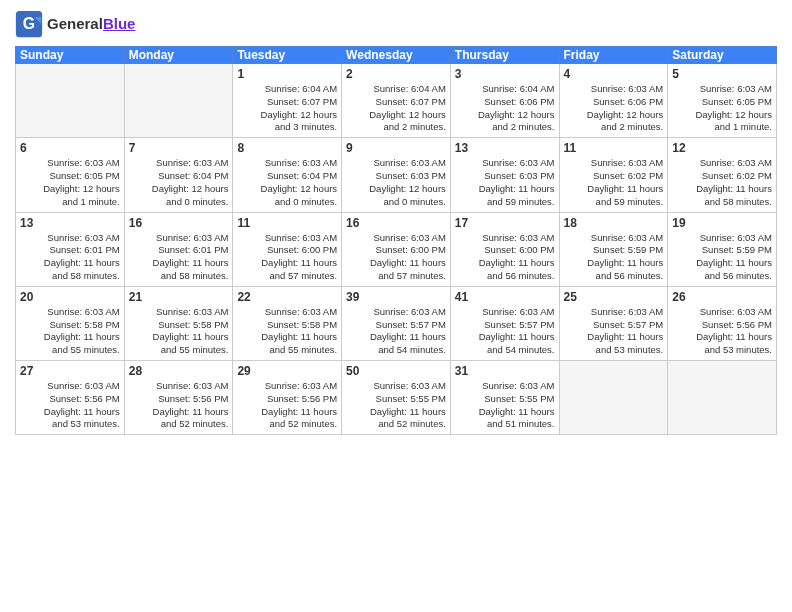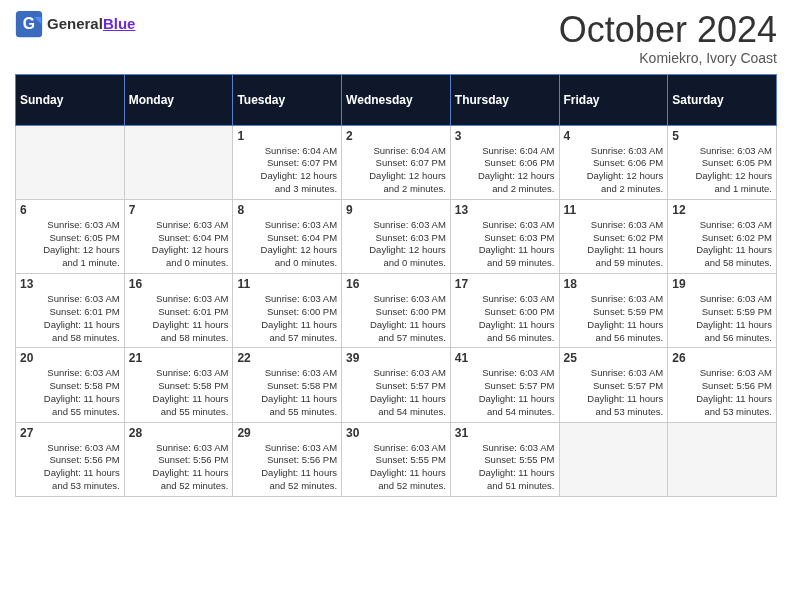--- a/index.html
+++ b/index.html
@@ -43,25 +43,25 @@
     .subtitle {
       font-size: 14px;
       color: #555;
     }
     .calendar {
       width: 100%;
       border-collapse: collapse;
       border: 1px solid #ccc;
     }
     .calendar th {
-      background: #0f172a;
+      background: #3b82f6;
       color: #fff;
       font-size: 12px;
       font-weight: bold;
-      padding: 18px 4px;
+      padding: 1px 4px;
       text-align: left;
       border: 1px solid #5580cc;
     }
     .calendar td {
       vertical-align: top;
       border: 1px solid #ccc;
       padding: 3px 4px;
       width: calc(100% / 7);
       min-height: 75px;
       font-size: 10px;
@@ -99,24 +99,20 @@
       <svg class="logo-icon" viewBox="0 0 32 32">
         <rect x="1" y="1" width="30" height="30" rx="4" fill="#3a6bbf"></rect>
         <text x="16" y="22" text-anchor="middle" font-size="18" font-weight="bold" fill="white" font-family="Arial">G</text>
         <polygon points="22,8 30,8 30,16" fill="#5599ff" opacity="0.8"></polygon>
       </svg>
       <div>
         <div style="font-size:15px;font-weight:bold;color:#333;line-height:1.1;">
           <span style="color:#333;">General</span><span style="color:#6d28d9;text-decoration:underline;">Blue</span>
         </div>
       </div>
-    </div>
-    <div class="title-area">
-      <div class="month-title">October 2024</div>
-      <div class="subtitle">Komiekro, Ivory Coast</div>
     </div>
   </div>
 
   <table class="calendar">
     <thead>
       <tr>
         <th>Sunday</th>
         <th>Monday</th>
         <th>Tuesday</th>
         <th>Wednesday</th>
@@ -334,21 +330,21 @@
 and 52 minutes.</div>
           </td>
           <td>
             <span class="day-num">29</span>
             <div class="day-info" style="white-space: pre-line;">Sunrise: 6:03 AM
 Sunset: 5:56 PM
 Daylight: 11 hours
 and 52 minutes.</div>
           </td>
           <td>
-            <span class="day-num">30</span>
+            <span class="day-num">50</span>
             <div class="day-info" style="white-space: pre-line;">Sunrise: 6:03 AM
 Sunset: 5:55 PM
 Daylight: 11 hours
 and 52 minutes.</div>
           </td>
           <td>
             <span class="day-num">31</span>
             <div class="day-info" style="white-space: pre-line;">Sunrise: 6:03 AM
 Sunset: 5:55 PM
 Daylight: 11 hours

